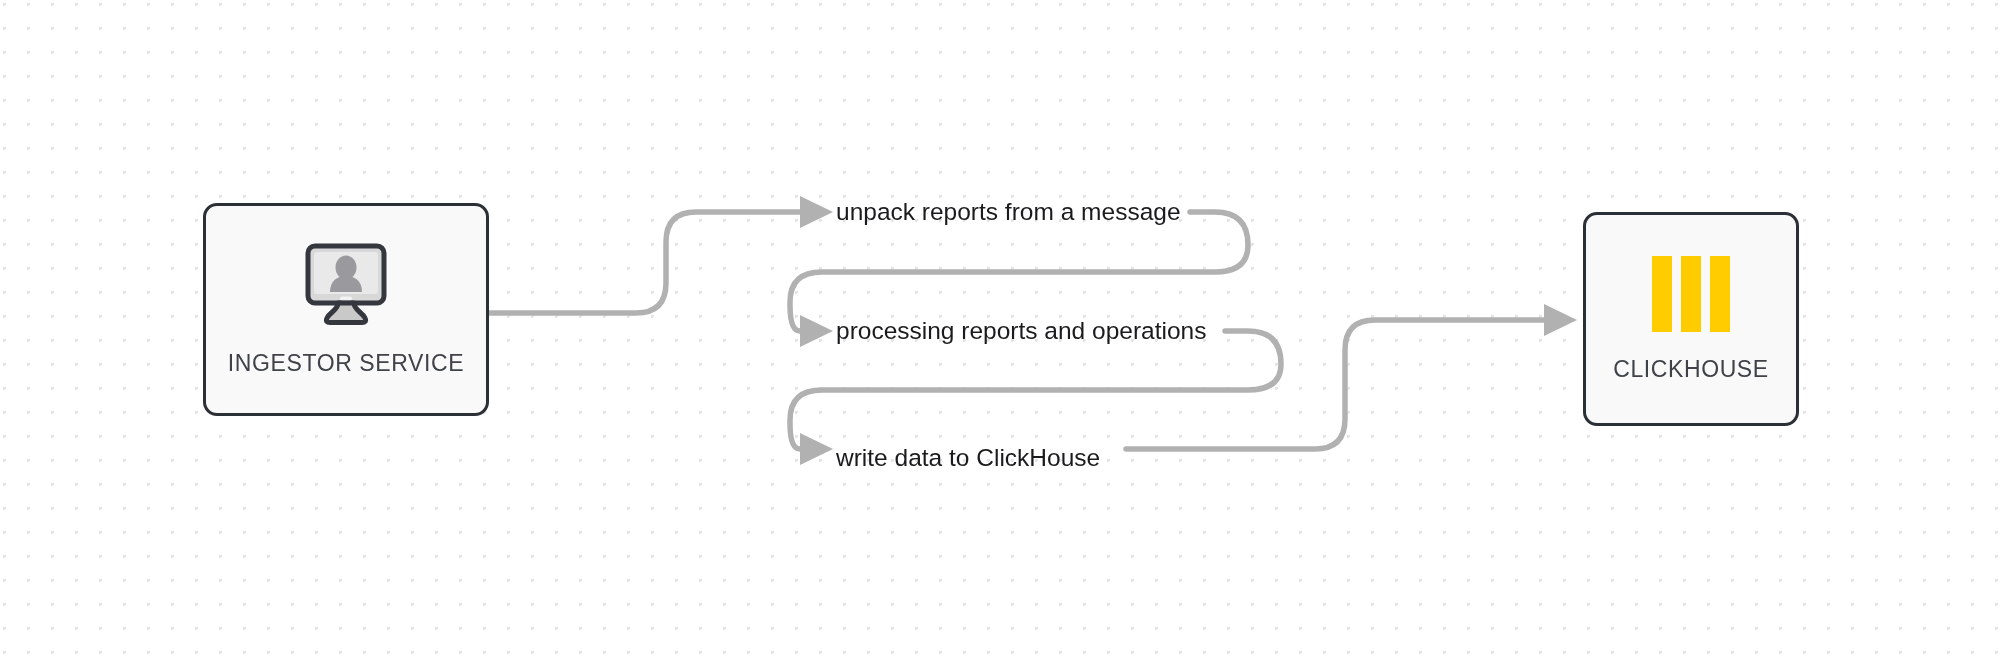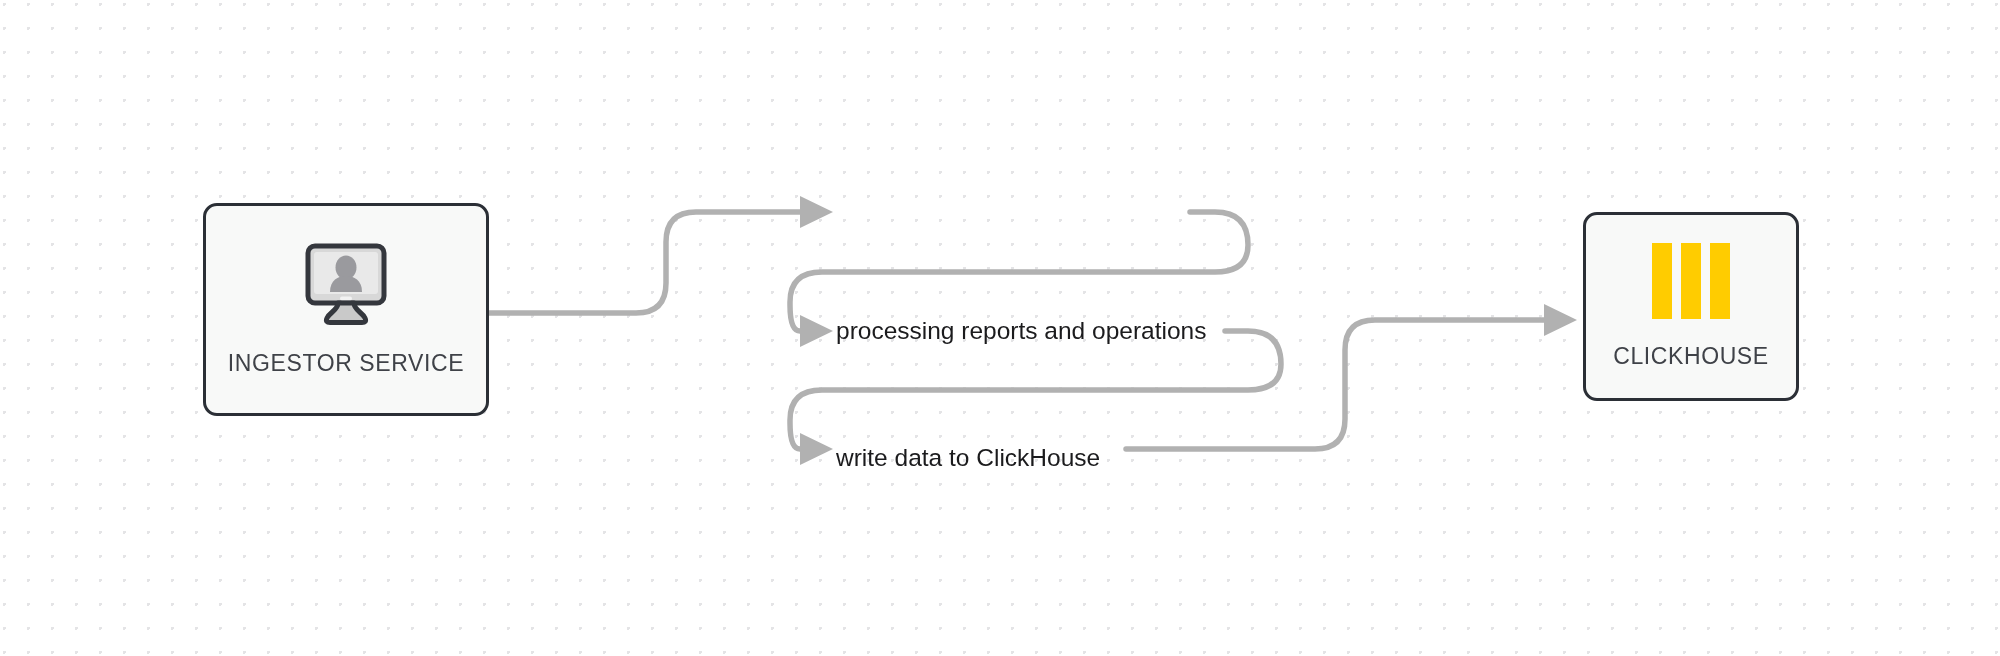--- a/index.html
+++ b/index.html
@@ -65,21 +65,21 @@
     top: 203px;
     width: 286px;
     height: 213px;
   }
   #node-ingestor .node-icon { margin-bottom: 18px; }
   #node-ingestor .node-label { margin-top: 2px; }
   #node-clickhouse {
     left: 1583px;
     top: 212px;
     width: 216px;
-    height: 189px;
+    height: 214px;
   }
   #node-clickhouse .node-icon { margin-bottom: 20px; }
   .edge-label {
     position: absolute;
     font-family: "Liberation Sans", sans-serif;
     font-size: 24.5px;
     color: #1b1b1d;
     white-space: nowrap;
     background: transparent;
     line-height: 1;
@@ -132,16 +132,17 @@
     <span class="node-icon">
       <svg width="86" height="76" viewBox="0 0 86 76" aria-hidden="true">
         <rect x="4" y="0" width="20" height="76" fill="#ffcc00"></rect>
         <rect x="33" y="0" width="20" height="76" fill="#ffcc00"></rect>
         <rect x="62" y="0" width="20" height="76" fill="#ffcc00"></rect>
       </svg>
     </span>
     <span class="node-label">CLICKHOUSE</span>
   </div>
 
+  <div class="edge-label" id="label-unpack">unpack reports from a message</div>
   <div class="edge-label" id="label-process">processing reports and operations</div>
   <div class="edge-label" id="label-write">write data to ClickHouse</div>
 
 </div>
 
 </body></html>

